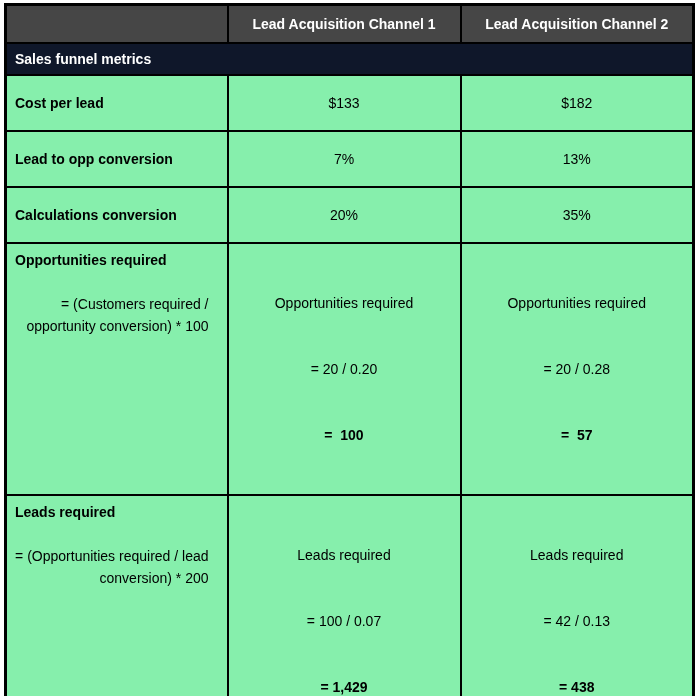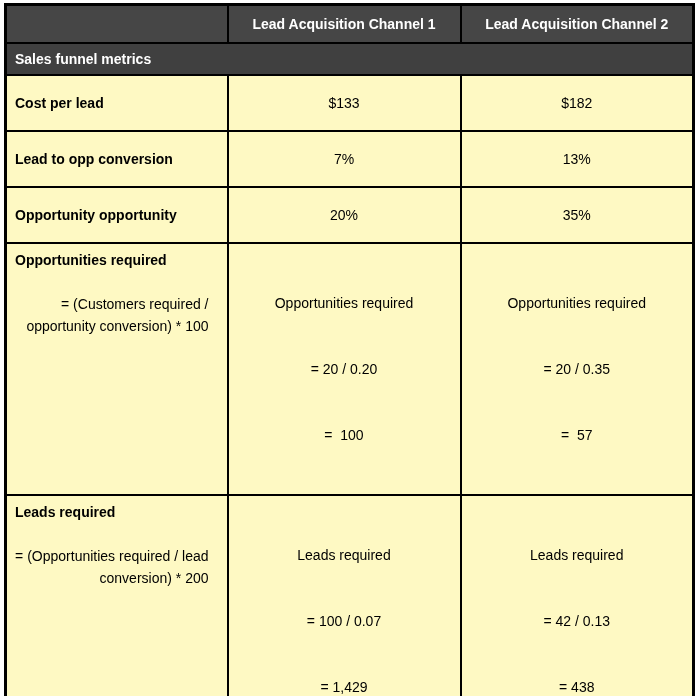--- a/index.html
+++ b/index.html
@@ -15,42 +15,42 @@
   .page { padding: 3px 4px; }
   table.funnel {
     border-collapse: collapse;
     table-layout: fixed;
     width: 688px;
     border: 3px solid #000000;
   }
   td {
     border: 2px solid #000000;
     overflow: hidden;
-    background: #fef9c3;
+    background: #86efac;
   }
   col.c1 { width: 222px; }
   col.c2 { width: 233px; }
   col.c3 { width: 233px; }
 
   tr.r-head   { height: 38px; }
   tr.r-section{ height: 32px; }
   tr.r-metric { height: 35px; }
   tr.r-calc1  { height: 126px; margin-top: 26px; }
   tr.r-calc2  { height: 106px; }
 
   td.dark {
     background: #464646;
     color: #ffffff;
     font-weight: bold;
     text-align: center;
     vertical-align: middle;
     padding: 2px 12px;
   }
   td.section {
-    background: #404040;
+    background: #0f172a;
     color: #ffffff;
     font-weight: bold;
     text-align: left;
     vertical-align: middle;
     padding: 2px 8px;
   }
   td.label {
     font-weight: bold;
     text-align: left;
     vertical-align: middle;
@@ -73,21 +73,21 @@
     margin-top: 22px;
     text-align: right;
   }
   td.calc-cell {
     text-align: center;
     vertical-align: middle;
     line-height: 22px;
     padding: 4px 8px;
     white-space: pre-wrap;
   }
-  .result { font-weight: normal; }
+  .result { font-weight: bold; }
 </style>
 </head>
 <body>
 
 <div class="page">
   <table class="funnel">
     <colgroup>
         <col class="c1">
         <col class="c2">
         <col class="c3">
@@ -110,39 +110,39 @@
       <td class="metric-val">$182</td>
     </tr>
 
     <tr class="r-metric">
       <td class="label">Lead to opp conversion</td>
       <td class="metric-val">7%</td>
       <td class="metric-val">13%</td>
     </tr>
 
     <tr class="r-metric">
-      <td class="label">Opportunity opportunity</td>
+      <td class="label">Calculations conversion</td>
       <td class="metric-val">20%</td>
       <td class="metric-val">35%</td>
     </tr>
 
 
     <tr class="r-calc1">
       <td class="calc-label">
         <div class="calc-title">Opportunities required</div>
         <div class="calc-formula">= (Customers required / opportunity conversion) * 100</div>
       </td>
       <td class="calc-cell">
         <div>Opportunities required</div>
         <div>= 20 / 0.20</div>
         <div class="result">=  100</div>
       </td>
       <td class="calc-cell">
         <div>Opportunities required</div>
-        <div>= 20 / 0.35</div>
+        <div>= 20 / 0.28</div>
         <div class="result">=  57</div>
       </td>
     </tr>
 
     <tr class="r-calc2">
       <td class="calc-label">
         <div class="calc-title">Leads required</div>
         <div class="calc-formula">= (Opportunities required / lead conversion) * 200</div>
       </td>
       <td class="calc-cell">

